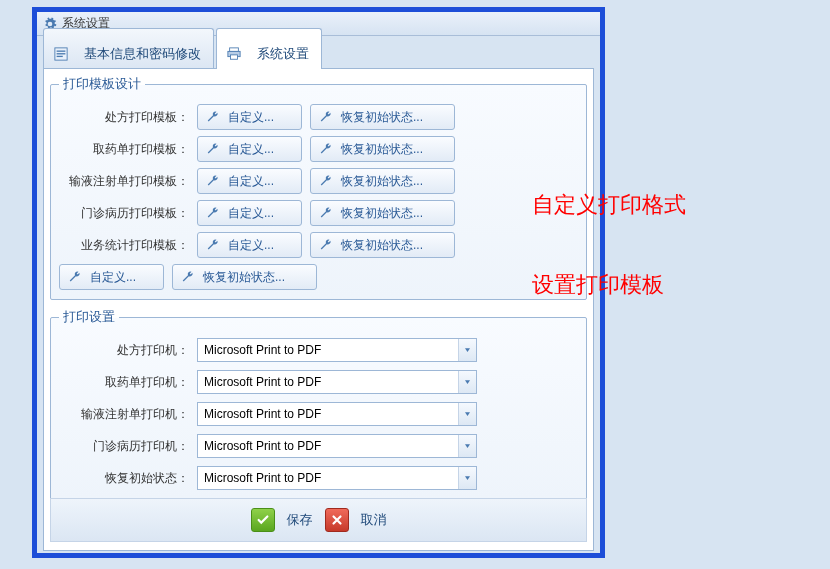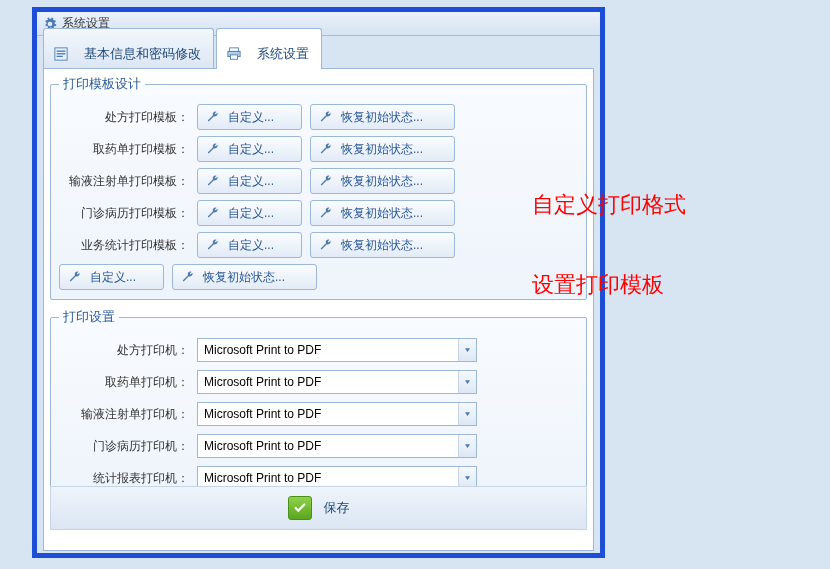--- a/index.html
+++ b/index.html
@@ -134,21 +134,21 @@
     border: none;
     border-left: 1px solid #c5d4e7;
     background: linear-gradient(#f5f9fe, #dde8f4);
     cursor: pointer;
     display: flex;
     align-items: center;
     justify-content: center;
   }
   .footer {
     position: absolute;
-    left: 6px; right: 6px; bottom: 20px;
+    left: 6px; right: 6px; bottom: 8px;
     height: 44px;
     background: linear-gradient(#eef4fb, #dbe6f3);
     border: 1px solid #c5d4e7;
     display: flex;
     align-items: center;
     justify-content: center;
   }
   .ftbtn {
     display: inline-flex;
     align-items: center;
@@ -346,21 +346,21 @@
             <div class="combo">
               <input class="combo-input" value="Microsoft Print to PDF" style="">
               <button class="combo-btn">
                 <svg width="8" height="6" viewBox="0 0 8 6">
                   <path d="M0 0h8L4 6z" fill="#4a7ab0"></path>
                 </svg>
               </button>
             </div>
           </div>
           <div class="form-row">
-            <span class="label">统计报表打印机：</span>
+            <span class="label">恢复初始状态：</span>
             <div class="combo">
               <input class="combo-input" value="Microsoft Print to PDF" style="">
               <button class="combo-btn">
                 <svg width="8" height="6" viewBox="0 0 8 6">
                   <path d="M0 0h8L4 6z" fill="#4a7ab0"></path>
                 </svg>
               </button>
             </div>
           </div>
         </div>
@@ -368,19 +368,27 @@
 
     <div class="footer">
       <button class="ftbtn">
         <span class="sq ok">
           <svg width="14" height="14" viewBox="0 0 16 16">
               <path d="M3 8l3 3 7-7" stroke="#fff" stroke-width="2.5" fill="none" stroke-linecap="round"></path>
             </svg>
         </span>
         <span>保存</span>
       </button>
+      <button class="ftbtn">
+        <span class="sq cancel">
+          <svg width="14" height="14" viewBox="0 0 16 16">
+              <path d="M4 4l8 8M12 4l-8 8" stroke="#fff" stroke-width="2.5" fill="none" stroke-linecap="round"></path>
+            </svg>
+        </span>
+        <span>取消</span>
+      </button>
     </div>
 
   </div>
 </div>
 
 <div class="annotation anno1">自定义打印格式</div>
 <div class="annotation anno2">设置打印模板</div>
 
 </body></html>

